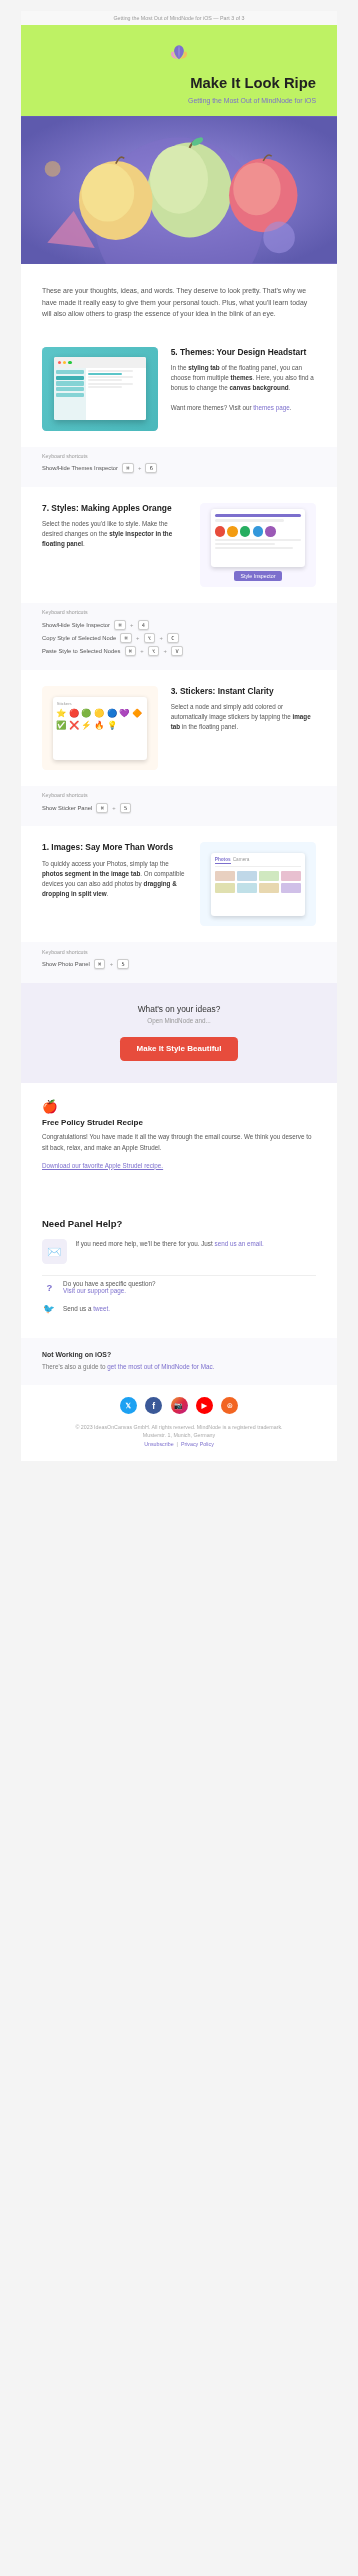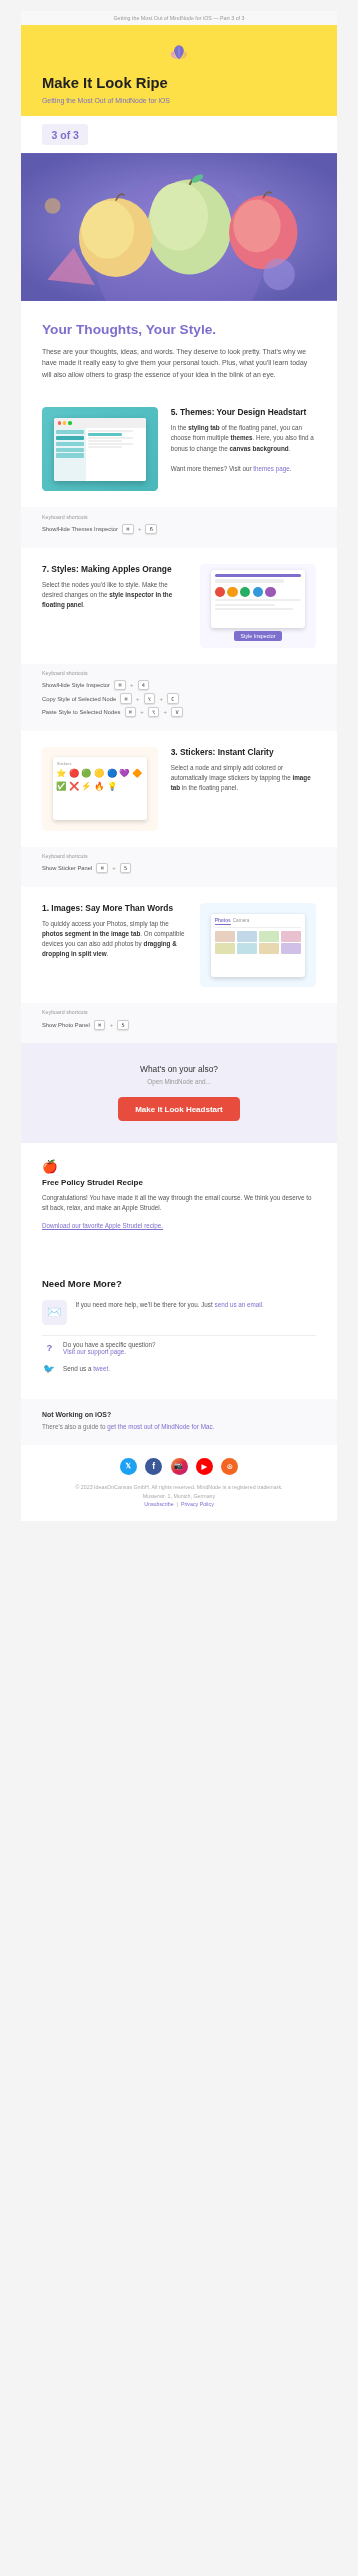--- a/index.html
+++ b/index.html
@@ -18,22 +18,22 @@
     
     .meta-bar {
       background: #f8f8f8;
       text-align: center;
       padding: 4.2px;
       font-size: 5.3px;
       color: #999;
     }
     
     .header {
-      background: #fde047;
-      text-align: left;
+      background: #bef264;
+      text-align: right;
       padding: 16px 21px 10.5px;
     }
     .header-logo {
       width: 26px;
       height: 26px;
       margin: 0 auto 8.4px;
     }
     .header-title {
       font-size: 14.8px;
       font-weight: 700;
@@ -447,23 +447,20 @@
         <path d="M25 8 C20 8, 14 14, 16 22 C18 30, 25 35, 25 35 C25 35, 32 30, 34 22 C36 14, 30 8, 25 8Z" fill="#7c6fcd"></path>
         <path d="M25 8 C25 8, 20 16, 25 35 C30 16, 25 8, 25 8Z" fill="#9b8fe0" opacity="0.6"></path>
         <path d="M16 22 C12 18, 8 22, 10 28 C12 34, 20 34, 25 35 C20 32, 14 28, 16 22Z" fill="#e8a0c8"></path>
         <path d="M34 22 C38 18, 42 22, 40 28 C38 34, 30 34, 25 35 C30 32, 36 28, 34 22Z" fill="#f0c060"></path>
       </svg>
     </div>
     <h1 class="header-title">Make It Look Ripe</h1>
     <a class="header-subtitle" href="#">Getting the Most Out of MindNode for iOS</a>
   </div>
 
-  <div class="badge-section">
-    <span class="badge">3 of 3</span>
-  </div>
 
   <div class="hero-image">
     <svg viewBox="0 0 600 280" xmlns="http://www.w3.org/2000/svg" width="316" height="148" style="position:absolute;top:0;left:0;">
 
       <defs>
         <radialGradient id="bgGrad" cx="50%" cy="50%" r="60%">
           <stop offset="0%" stop-color="#9b8fe0"></stop>
           <stop offset="100%" stop-color="#5e5aad"></stop>
         </radialGradient>
       </defs>
@@ -488,21 +485,20 @@
       <path d="M460 85 Q468 68 476 76" stroke="#7a5c3c" stroke-width="3" fill="none"></path>
 
       <polygon points="50,240 100,180 140,250" fill="#d080b0" opacity="0.8"></polygon>
 
       <circle cx="490" cy="230" r="30" fill="#9b8fe0" opacity="0.6"></circle>
       <circle cx="60" cy="100" r="15" fill="#f0c060" opacity="0.5"></circle>
     </svg>
   </div>
 
   <div class="intro-section">
-    <h2 class="intro-title">Your Thoughts, Your Style.</h2>
     <p class="intro-text">These are your thoughts, ideas, and words. They deserve to look pretty. That's why we have made it really easy to give them your personal touch. Plus, what you'll learn today will also allow others to grasp the essence of your idea in the blink of an eye.</p>
   </div>
 
   <div class="feature">
     <div class="feature-image-placeholder">
       <div class="mock-themes">
         <div class="mock-screen">
           <div class="mock-screen-header">
             <div class="mock-dot" style="background:#ff5f56;"></div>
             <div class="mock-dot" style="background:#ffbd2e;"></div>
@@ -686,36 +682,36 @@
     <div class="shortcut-label">Keyboard shortcuts</div>
     <div class="shortcut-row">
       <span>Show Photo Panel</span>
       <span class="kbd">⌘</span>
       <span class="kbd-plus">+</span>
       <span class="kbd">5</span>
     </div>
   </div>
 
   <div class="cta-section">
-    <p class="cta-question">What's on your also?</p>
+    <p class="cta-question">What's on your ideas?</p>
     <p class="cta-subtext">Open MindNode and...</p>
-    <button class="cta-button">Make It Look Headstart</button>
+    <button class="cta-button">Make It Style Beautiful</button>
   </div>
 
   <div class="recipe-section">
     <div class="recipe-icon">🍎</div>
     <h3 class="recipe-title">Free Policy Strudel Recipe</h3>
     <p class="recipe-text">Congratulations! You have made it all the way through the email course. We think you deserve to sit back, relax, and make an Apple Strudel.</p>
     <a class="recipe-link" href="#">Download our favorite Apple Strudel recipe.</a>
   </div>
 
   <div style="height:16px; background:#fff;"></div>
 
   <div class="help-section">
-    <h3 class="help-title">Need More More?</h3>
+    <h3 class="help-title">Need Panel Help?</h3>
 
     <div class="help-item">
       <div class="help-icon-box">
         <span style="font-size:11.6px;">✉️</span>
       </div>
       <div class="help-item-content">
         <span>If you need more help, we'll be there for you. Just</span>
         <a href="#">send us an email.</a>
       </div>
     </div>

